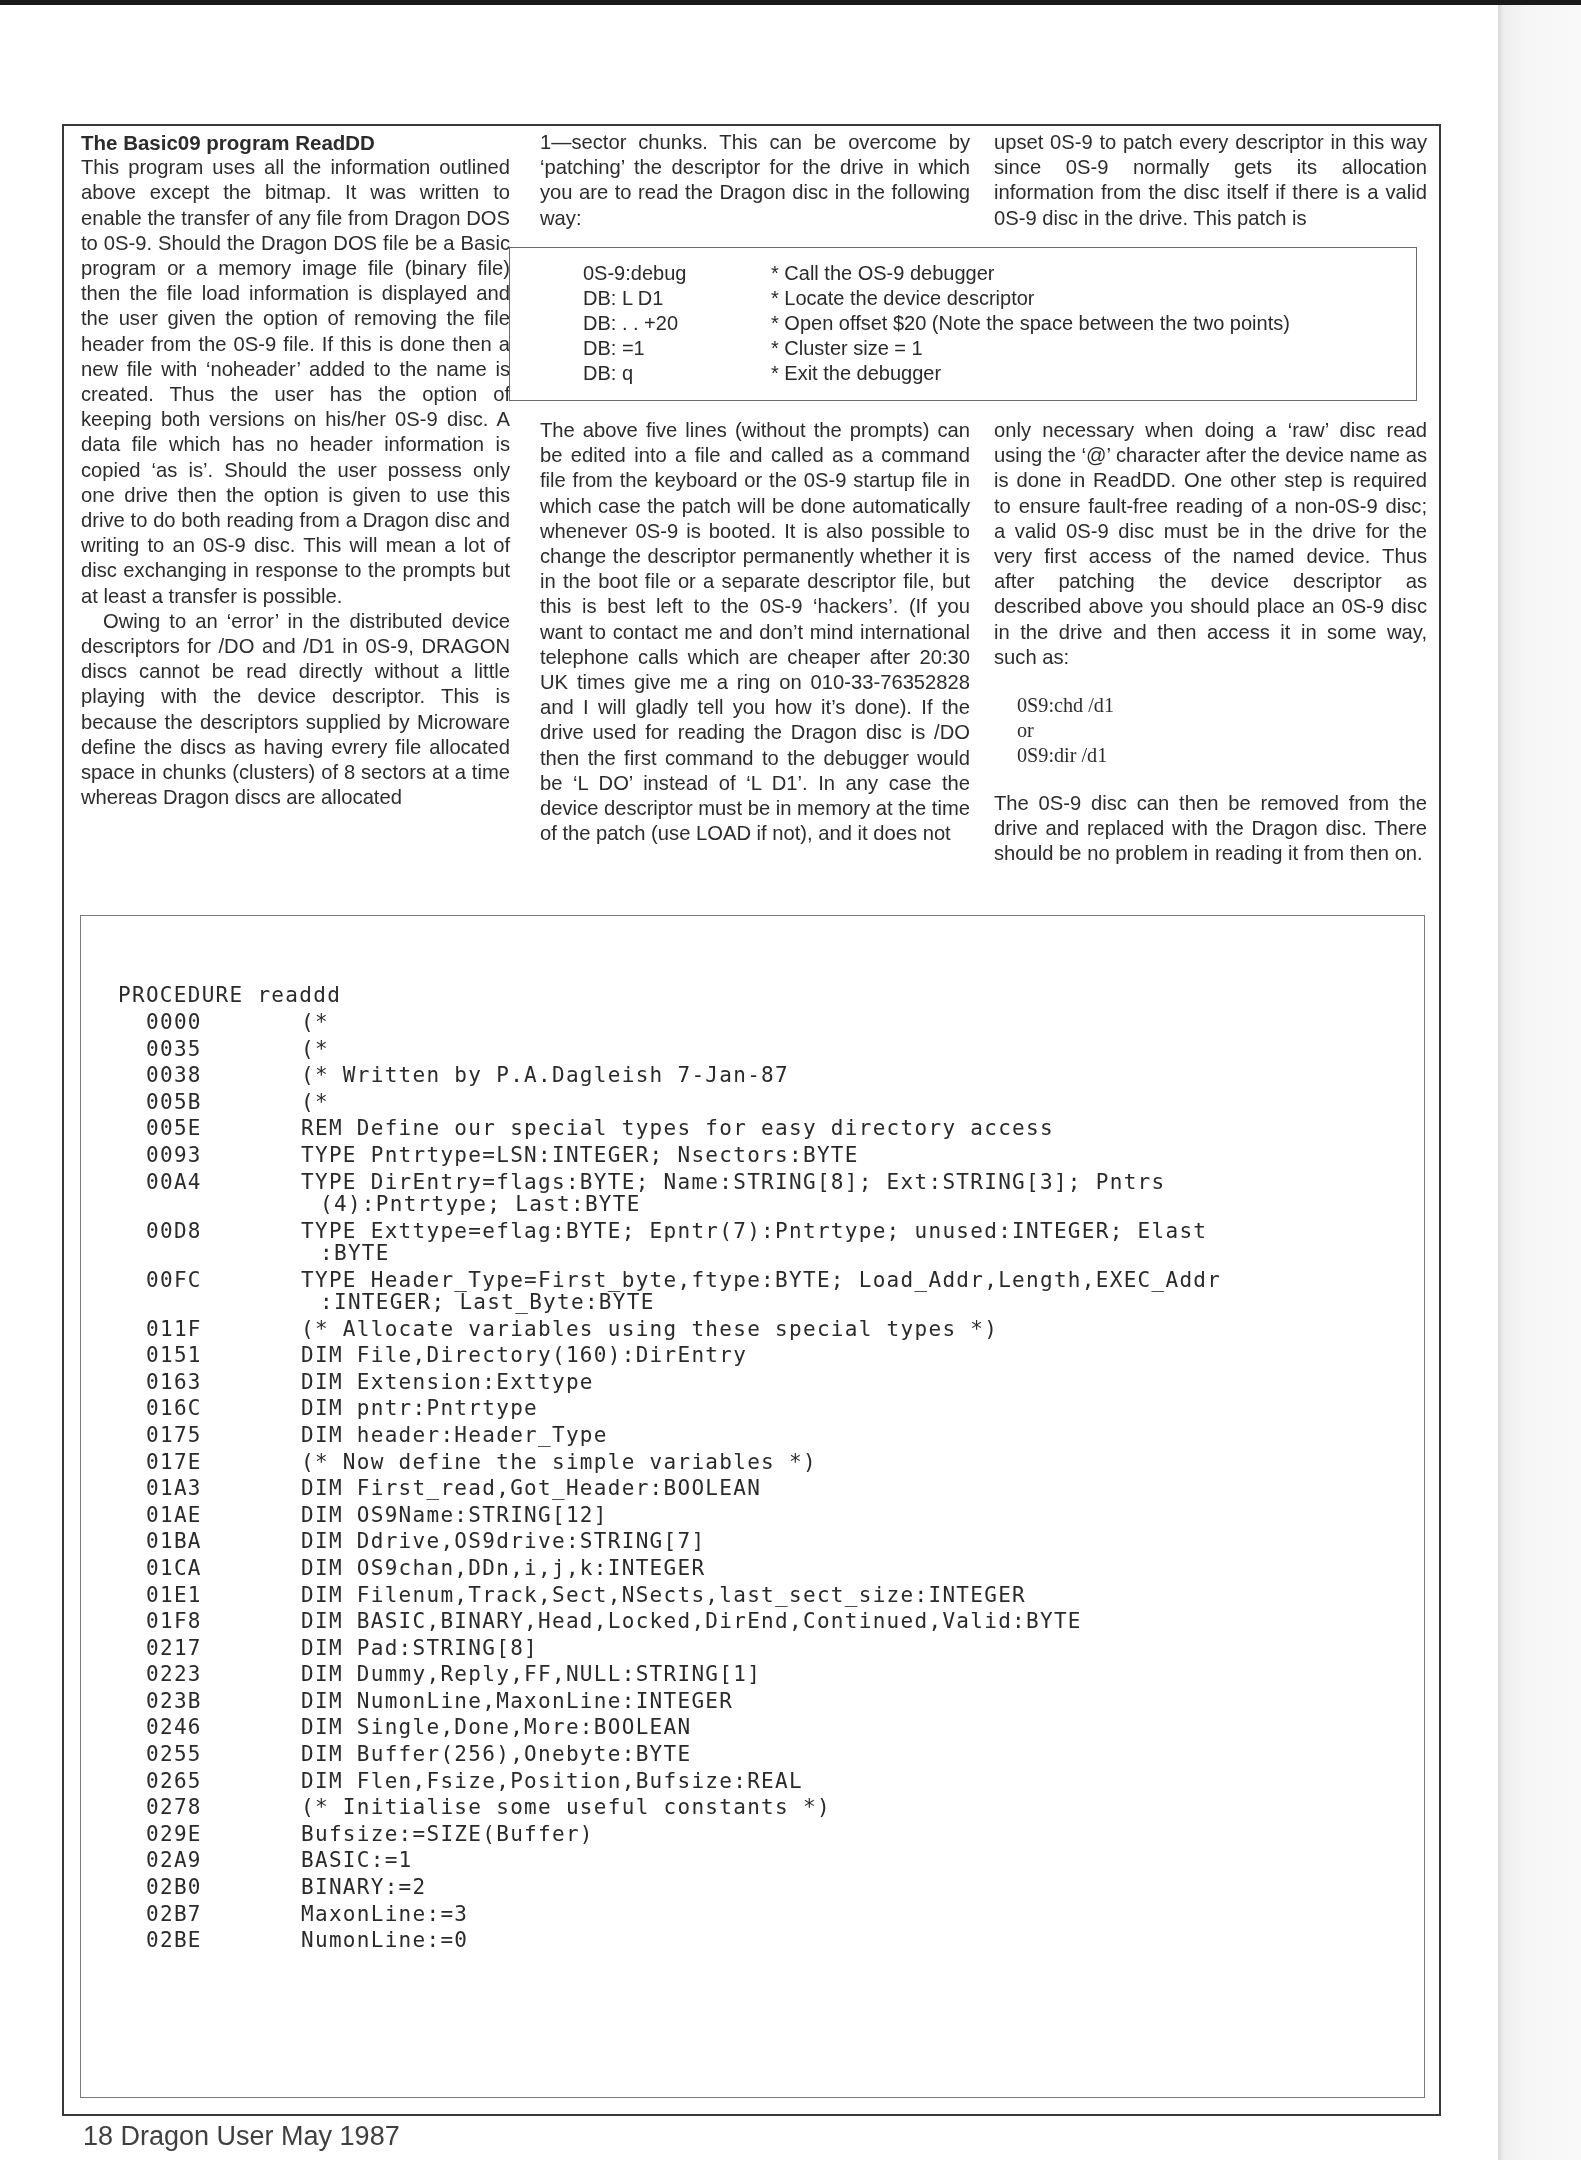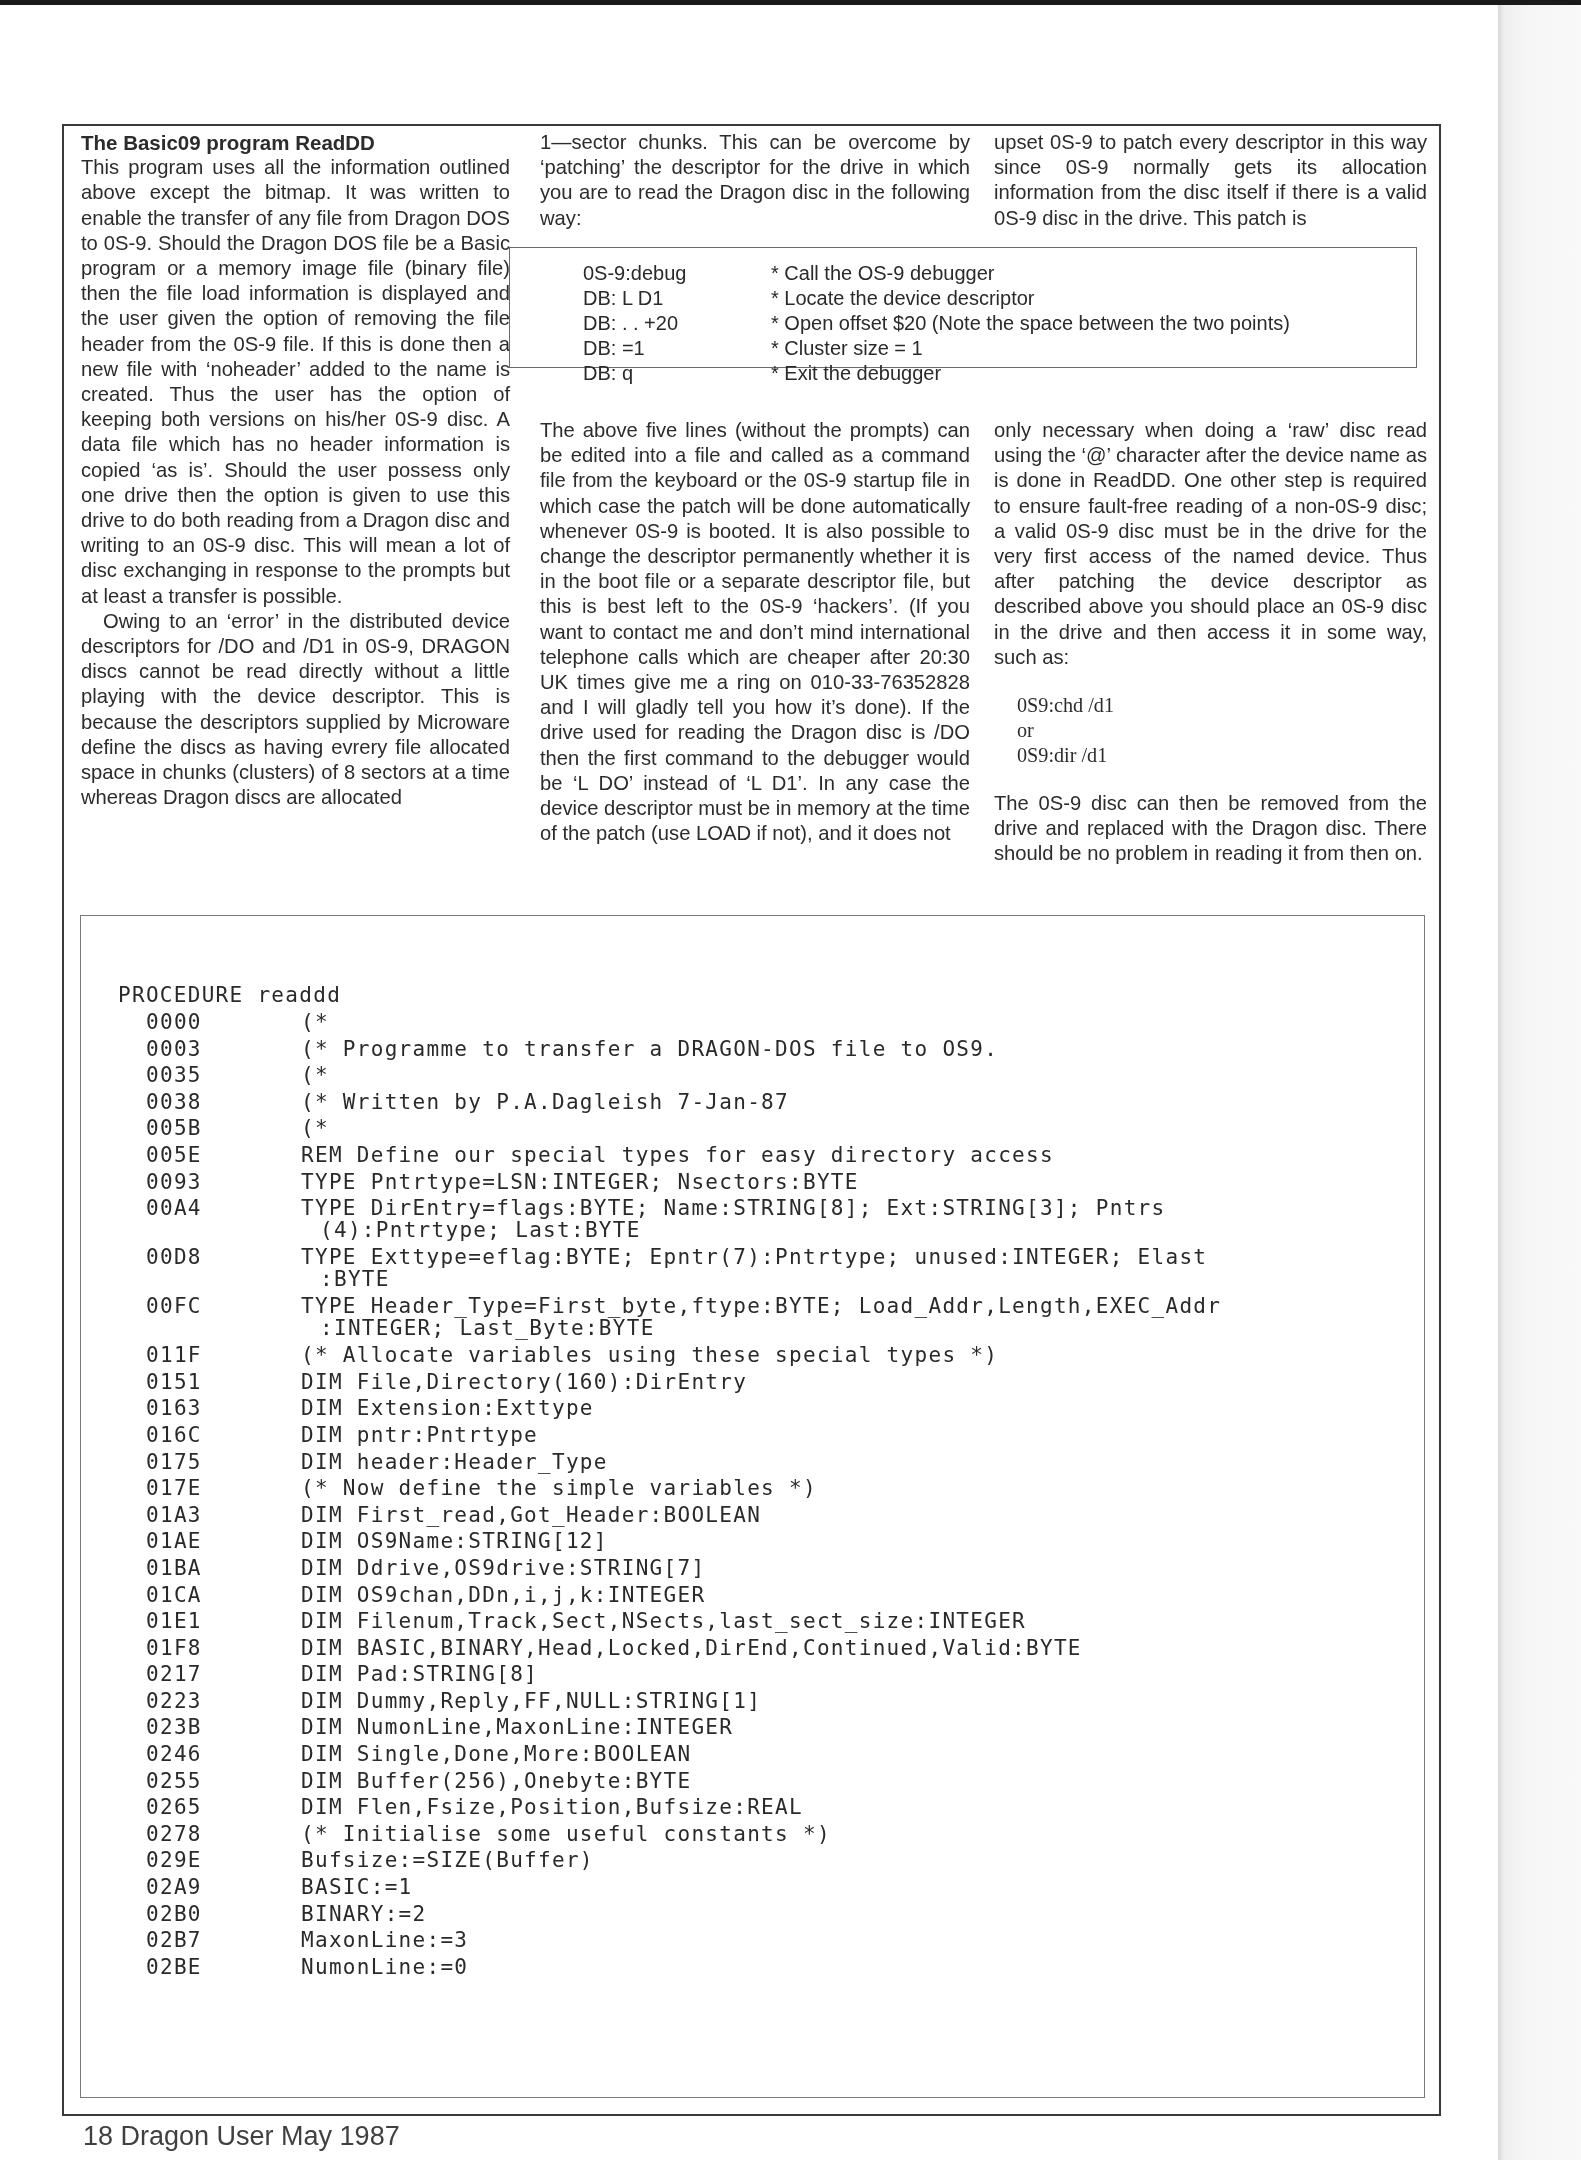--- a/index.html
+++ b/index.html
@@ -22,21 +22,21 @@
     position: absolute; font-size: 20.2px; line-height: 25.2px;
     text-align: justify; color: #2c2c2c;
   }
   .col p { margin: 0; }
   .col1 { left: 81px; top: 130px; width: 429px; }
   .col2-top { left: 540px; top: 130px; width: 430px; }
   .col3-top { left: 994px; top: 130px; width: 433px; }
   .heading { font-weight: bold; font-size: 20.5px; text-align: left; }
   .indent { text-indent: 22px; }
   .debug-box {
-    position: absolute; left: 509px; top: 247px; width: 908px; height: 121px;
+    position: absolute; left: 509px; top: 247px; width: 908px; height: 154px;
     border: 1.5px solid #6a6a6a; box-sizing: border-box;
     font-family: "Liberation Sans", sans-serif; font-size: 20px; color: #2a2a2a;
   }
   .debug-row { position: absolute; left: 0; height: 25px; line-height: 25px; width: 100%; }
   .debug-cmd { position: absolute; left: 73px; }
   .debug-comment { position: absolute; left: 261px; }
   .col2-bot { left: 540px; top: 418px; width: 430px; }
   .col3-bot { left: 994px; top: 418px; width: 433px; }
   .os9-cmds { margin: 23px 0 22px 23px !important; text-align: left; line-height: 25.2px; font-family: Liberation Serif, serif; }
   .code-box {
@@ -115,21 +115,20 @@
     <span>0S9:dir /d1</span>
   </p>
   <p>The 0S-9 disc can then be removed from the drive and replaced with the Dragon disc. There should be no problem in reading it from then on.</p>
 </div>
 
 <div class="code-box"></div>
 <div class="code">
   <div class="proc">PROCEDURE readdd</div>
 
   <div class="code-line"><span class="addr">0000</span><span class="stmt">(*</span></div>
-  <div class="code-line"><span class="addr">0003</span><span class="stmt">(* Programme to transfer a DRAGON-DOS file to OS9.</span></div>
   <div class="code-line"><span class="addr">0035</span><span class="stmt">(*</span></div>
   <div class="code-line"><span class="addr">0038</span><span class="stmt">(* Written by P.A.Dagleish 7-Jan-87</span></div>
   <div class="code-line"><span class="addr">005B</span><span class="stmt">(*</span></div>
   <div class="code-line"><span class="addr">005E</span><span class="stmt">REM Define our special types for easy directory access</span></div>
   <div class="code-line"><span class="addr">0093</span><span class="stmt">TYPE Pntrtype=LSN:INTEGER; Nsectors:BYTE</span></div>
   <div class="code-line wrap"><span class="addr">00A4</span><span class="stmt">TYPE DirEntry=flags:BYTE; Name:STRING[8]; Ext:STRING[3]; Pntrs</span><span class="stmt cont">(4):Pntrtype; Last:BYTE</span></div>
   <div class="code-line wrap"><span class="addr">00D8</span><span class="stmt">TYPE Exttype=eflag:BYTE; Epntr(7):Pntrtype; unused:INTEGER; Elast</span><span class="stmt cont">:BYTE</span></div>
   <div class="code-line wrap"><span class="addr">00FC</span><span class="stmt">TYPE Header_Type=First_byte,ftype:BYTE; Load_Addr,Length,EXEC_Addr</span><span class="stmt cont">:INTEGER; Last_Byte:BYTE</span></div>
   <div class="code-line"><span class="addr">011F</span><span class="stmt">(* Allocate variables using these special types *)</span></div>
   <div class="code-line"><span class="addr">0151</span><span class="stmt">DIM File,Directory(160):DirEntry</span></div>

